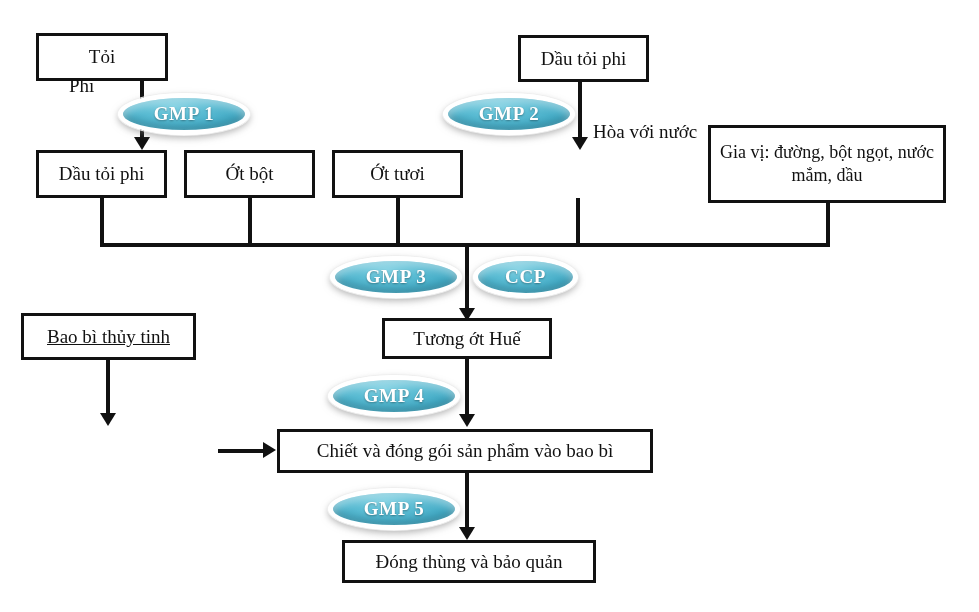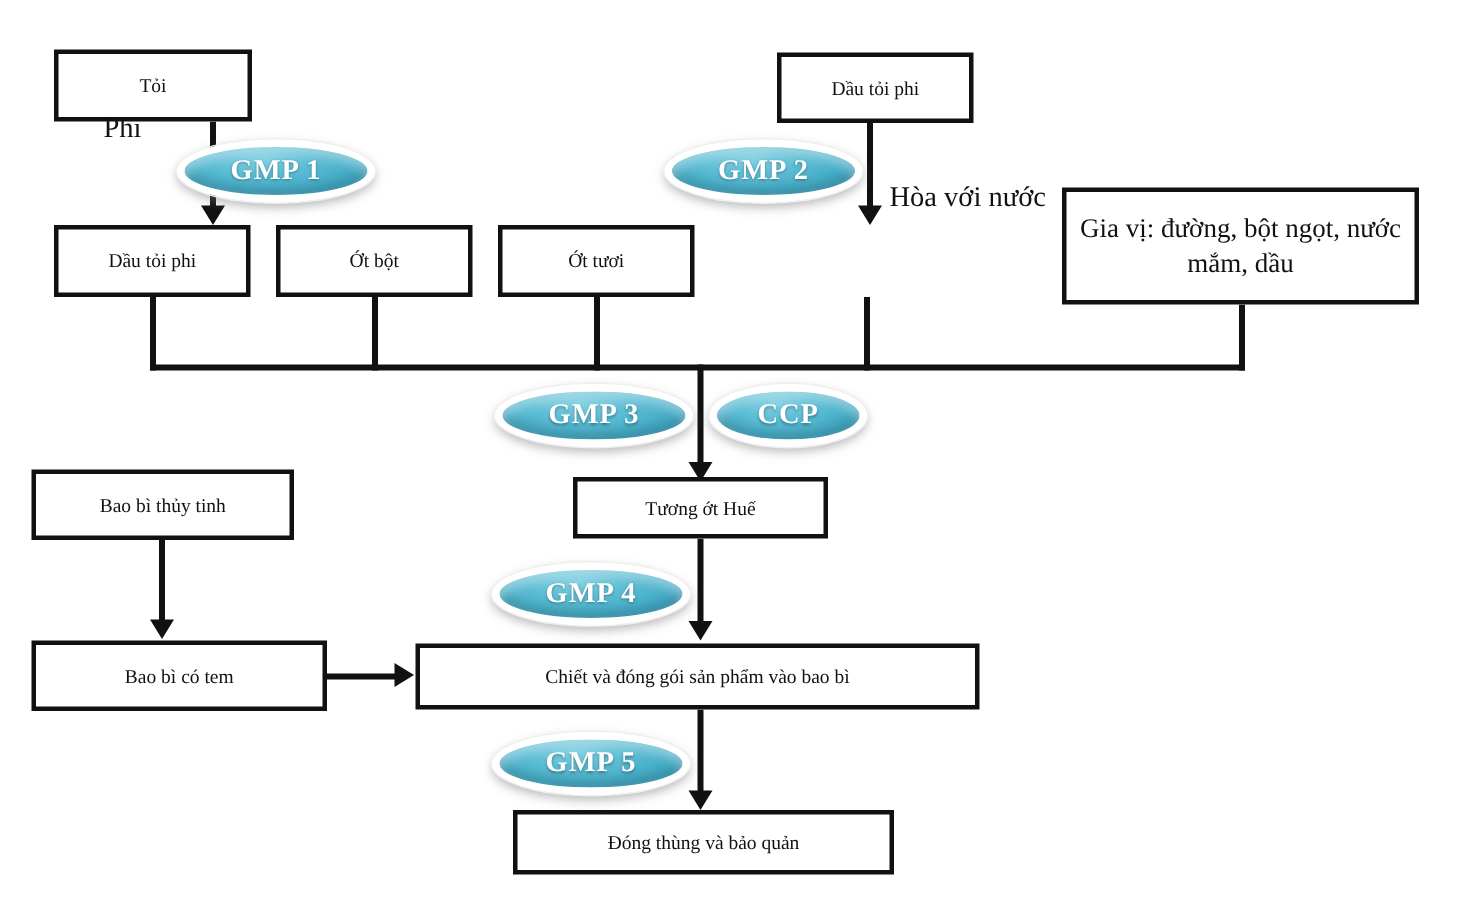--- a/index.html
+++ b/index.html
@@ -21,21 +21,21 @@
   .box {
     position: absolute;
     box-sizing: border-box;
     background: #ffffff;
     border: 3px solid #111111;
     display: flex;
     align-items: center;
     justify-content: center;
     text-align: center;
     color: #111111;
-    font-size: 13px;
+    font-size: 19px;
     line-height: 1.22;
     padding: 2px 6px;
     z-index: 3;
   }
   .box.two-line { font-size: 18px; line-height: 1.3; }
 
   
   .ln-v, .ln-h {
     position: absolute;
     background: #111111;
@@ -167,30 +167,27 @@
   <div class="box" style="left:382px; top:318px; width:170px; height:41px;">
     <span>Tương ớt Huế</span>
   </div>
 
   <div class="ln-v" style="left:465px; top:359px; height:56px;"></div>
   <div class="arrow-down" style="left:459px; top:414px;"></div>
   <div class="badge" style="left:328px; top:375px; width:132px; height:42px;">
     <span>GMP 4</span>
   </div>
 
-  <div class="box" style="left:21px; top:313px; width:175px; height:47px;">
+  <div class="box" style="left:21px; top:313px; width:175px; height:47px;text-decoration:underline;">
     <span>Bao bì thủy tinh</span>
   </div>
 
   <div class="ln-v" style="left:106px; top:360px; height:54px;"></div>
   <div class="arrow-down" style="left:100px; top:413px;"></div>
 
-  <div class="box" style="left:21px; top:427px; width:197px; height:47px;">
-    <span>Bao bì có tem</span>
-  </div>
 
   <div class="ln-h" style="left:218px; top:449px; width:48px;"></div>
   <div class="arrow-right" style="left:263px; top:442px;"></div>
 
   <div class="box" style="left:277px; top:429px; width:376px; height:44px;">
     <span>Chiết và đóng gói sản phẩm vào bao bì</span>
   </div>
 
   <div class="ln-v" style="left:465px; top:473px; height:55px;"></div>
   <div class="arrow-down" style="left:459px; top:527px;"></div>

